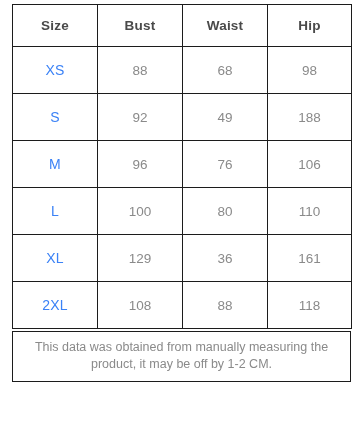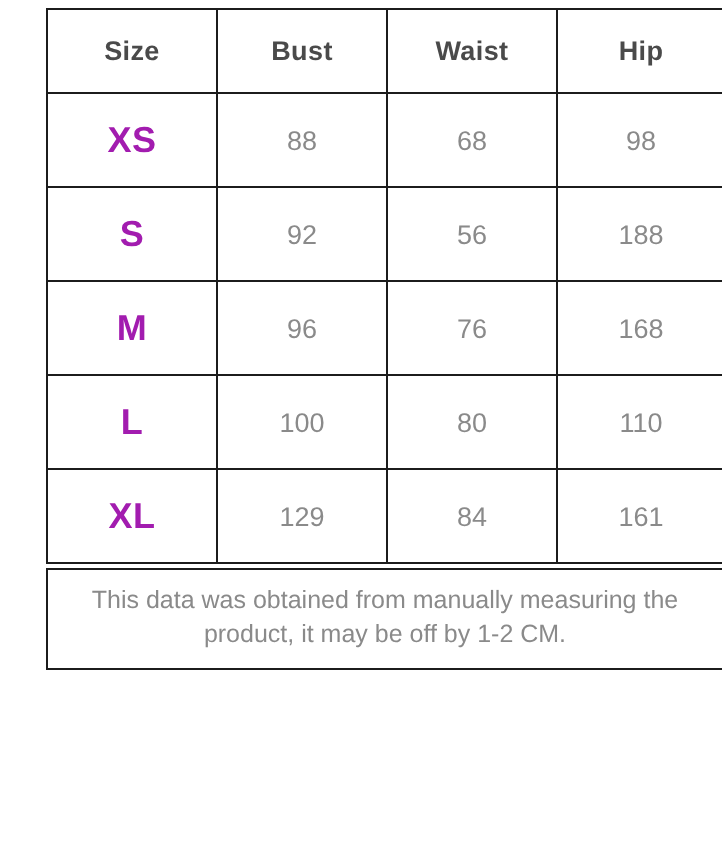--- a/index.html
+++ b/index.html
@@ -10,21 +10,21 @@
   body {
     width: 361px;
     height: 421px;
     font-family: "Liberation Sans", sans-serif;
     overflow: hidden;
   }
   .chart-wrap {
     box-sizing: border-box;
     width: 361px;
     height: 421px;
-    padding: 4px 14px 11px 23px;
+    padding: 4px 14px 11px 12px;
     background: #ffffff;
   }
   table.size-table {
     width: 339px;
     border-collapse: collapse;
     table-layout: fixed;
     background: #ffffff;
   }
   table.size-table th,
   table.size-table td {
@@ -40,23 +40,23 @@
 
   table.size-table thead th {
     height: 41px;
     font-size: 13.5px;
     font-weight: bold;
     color: #4a4a4a;
     letter-spacing: 0.2px;
   }
   table.size-table tbody tr { height: 47px; }
   table.size-table tbody td.size-label {
-    font-size: 18px;
-    font-weight: bold;
-    color: #a21caf;
+    font-size: 14px;
+    font-weight: normal;
+    color: #3b82f6;
     letter-spacing: 0.2px;
   }
   table.size-table tbody td.measure {
     font-size: 13.5px;
     font-weight: normal;
     color: #8a8a8a;
     margin-top: 12px;
   }
   .note-box {
     box-sizing: border-box;
@@ -93,39 +93,45 @@
     <tbody>
       <tr>
         <td class="size-label">XS</td>
         <td class="measure">88</td>
         <td class="measure">68</td>
         <td class="measure">98</td>
       </tr>
       <tr>
         <td class="size-label">S</td>
         <td class="measure">92</td>
-        <td class="measure">56</td>
+        <td class="measure">49</td>
         <td class="measure">188</td>
       </tr>
       <tr>
         <td class="size-label">M</td>
         <td class="measure">96</td>
         <td class="measure">76</td>
-        <td class="measure">168</td>
+        <td class="measure">106</td>
       </tr>
       <tr>
         <td class="size-label">L</td>
         <td class="measure">100</td>
         <td class="measure">80</td>
         <td class="measure">110</td>
       </tr>
       <tr>
         <td class="size-label">XL</td>
         <td class="measure">129</td>
-        <td class="measure">84</td>
+        <td class="measure">36</td>
         <td class="measure">161</td>
+      </tr>
+      <tr>
+        <td class="size-label">2XL</td>
+        <td class="measure">108</td>
+        <td class="measure">88</td>
+        <td class="measure">118</td>
       </tr>
     </tbody>
   </table>
 
   <div class="note-box">This data was obtained from manually measuring the product, it may be off by 1-2 CM.</div>
 
 </div>
 
 </body></html>

